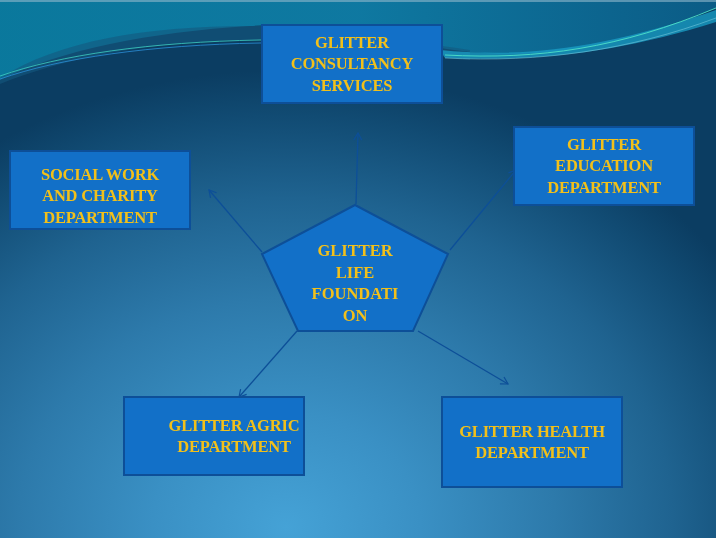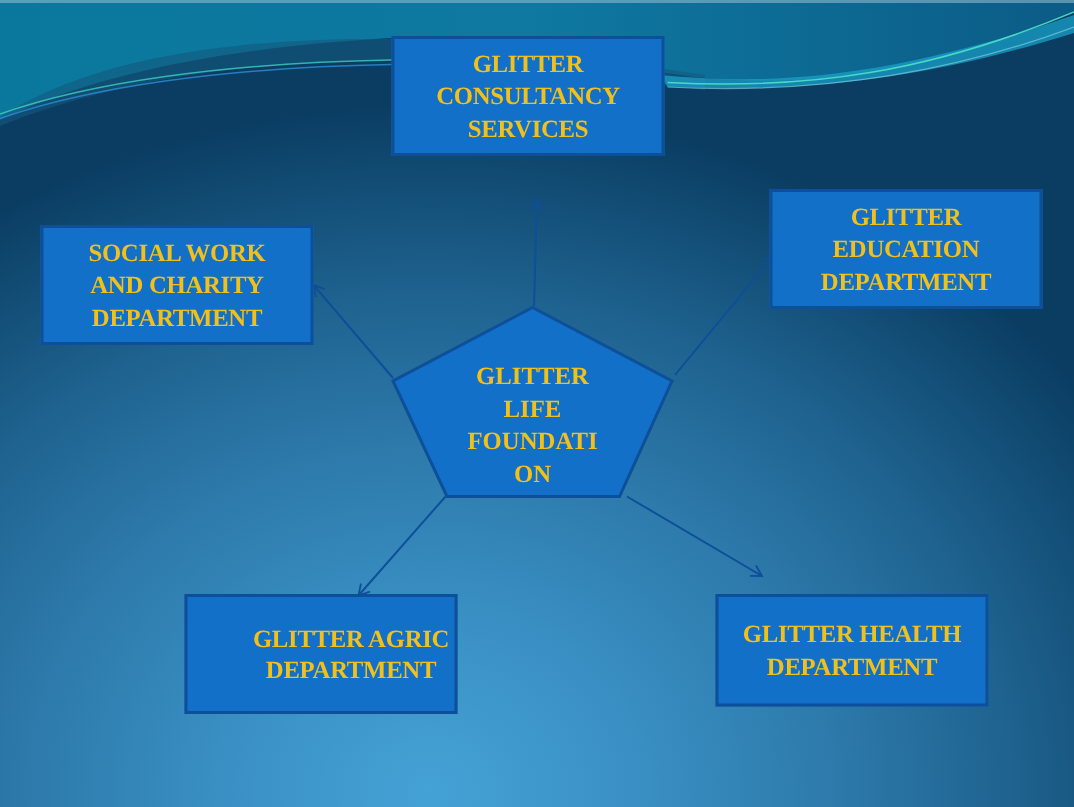--- a/index.html
+++ b/index.html
@@ -80,27 +80,27 @@
 CONSULTANCY
 SERVICES</div>
 </div>
 
 <div class="node" style="left:513px; top:126px; width:182px; height:80px;">
   <div class="node-label">GLITTER
 EDUCATION
 DEPARTMENT</div>
 </div>
 
-<div class="node" style="left:27px; top:150px; width:182px; height:80px;">
+<div class="node" style="left:9px; top:150px; width:182px; height:80px;align-items:flex-end;">
   <div class="node-label">SOCIAL WORK
 AND CHARITY
 DEPARTMENT</div>
 </div>
 
 <div class="node" style="left:123px; top:396px; width:182px; height:80px;padding-left:40px;">
   <div class="node-label">GLITTER AGRIC
 DEPARTMENT</div>
 </div>
 
-<div class="node" style="left:441px; top:396px; width:182px; height:75px;margin-left:36px;">
+<div class="node" style="left:441px; top:396px; width:182px; height:92px;">
   <div class="node-label">GLITTER HEALTH
 DEPARTMENT</div>
 </div>
 
 </body></html>

